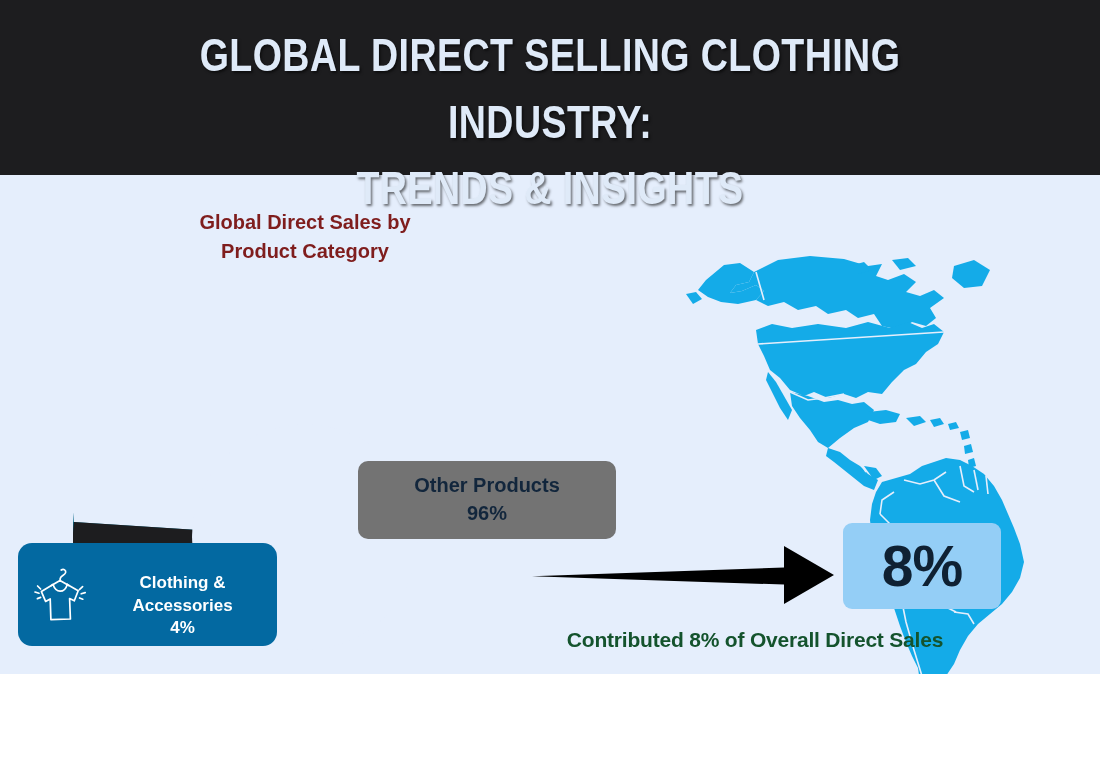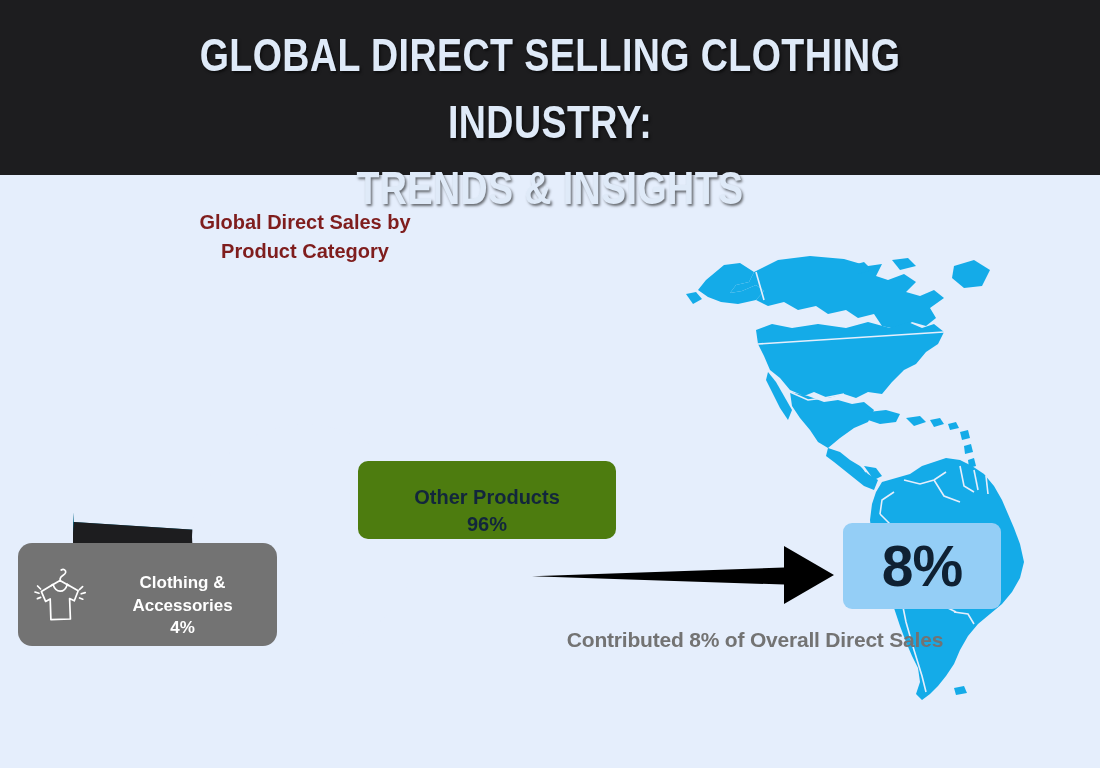--- a/index.html
+++ b/index.html
@@ -8,21 +8,21 @@
     padding: 0;
     background: #ffffff;
   }
   body {
     font-family: "Liberation Sans", sans-serif;
   }
 
   #canvas {
     position: relative;
     width: 1100px;
-    height: 768px;
+    height: 674px;
     overflow: hidden;
     background: #e5eefc;
   }
 
   
   .header-band {
     position: absolute;
     left: 0;
     top: 0;
     width: 1100px;
@@ -171,21 +171,21 @@
   }
   .caption-lines {
     color: #2a3b4d;
     font-size: 22px;
     line-height: 1.36;
     font-weight: normal;
     white-space: pre-line;
   }
   .caption-bold {
     margin-top: 8px;
-    color: #737373;
+    color: #14532d;
     font-size: 21px;
     font-weight: bold;
     letter-spacing: -0.2px;
   }
 </style>
 </head>
 <body>
 
 <div id="canvas" style="background: rgb(229, 238, 252);">
 
@@ -211,26 +211,26 @@
         <path d="M 232 232
                  L 0.85 217.00
                  A 233 233 0 0 0 0.13 256.29
                  Z" fill="#1d1d1f"></path>
       </g>
 
       <circle cx="232" cy="232" r="113" fill="#e5eefc"></circle>
     </svg>
   </div>
 
-  <div class="label-other" style="background: #4d7c0f; color: rgb(18, 38, 60); justify-content: flex-end;">
+  <div class="label-other" style="background: #737373; color: rgb(18, 38, 60);">
     <div>Other Products</div>
     <div>96%</div>
   </div>
 
-  <div class="label-clothing" style="background: #737373;">
+  <div class="label-clothing" style="background: #0369a1;">
     <div class="shirt-icon">
       <svg width="64" height="62" viewBox="0 0 64 62" aria-hidden="true">
         <g fill="none" stroke="#ffffff" stroke-width="1.7" stroke-linecap="round" stroke-linejoin="round">
 
           <path d="M33.2 6.0 c2.6 -1.6 5.0 0.4 4.4 2.6 c-0.6 2.2 -3.4 2.6 -4.8 4.6 c-0.7 1.0 -0.8 2.3 -0.6 3.4"></path>
 
           <path d="M32.0 16.4 L23.4 21.6 M32.0 16.4 L40.8 21.6"></path>
 
           <path d="M25.0 20.6 c1.5 4.4 4.0 6.6 7.1 6.6 c3.2 0 5.8 -2.3 7.2 -6.8"></path>
 

